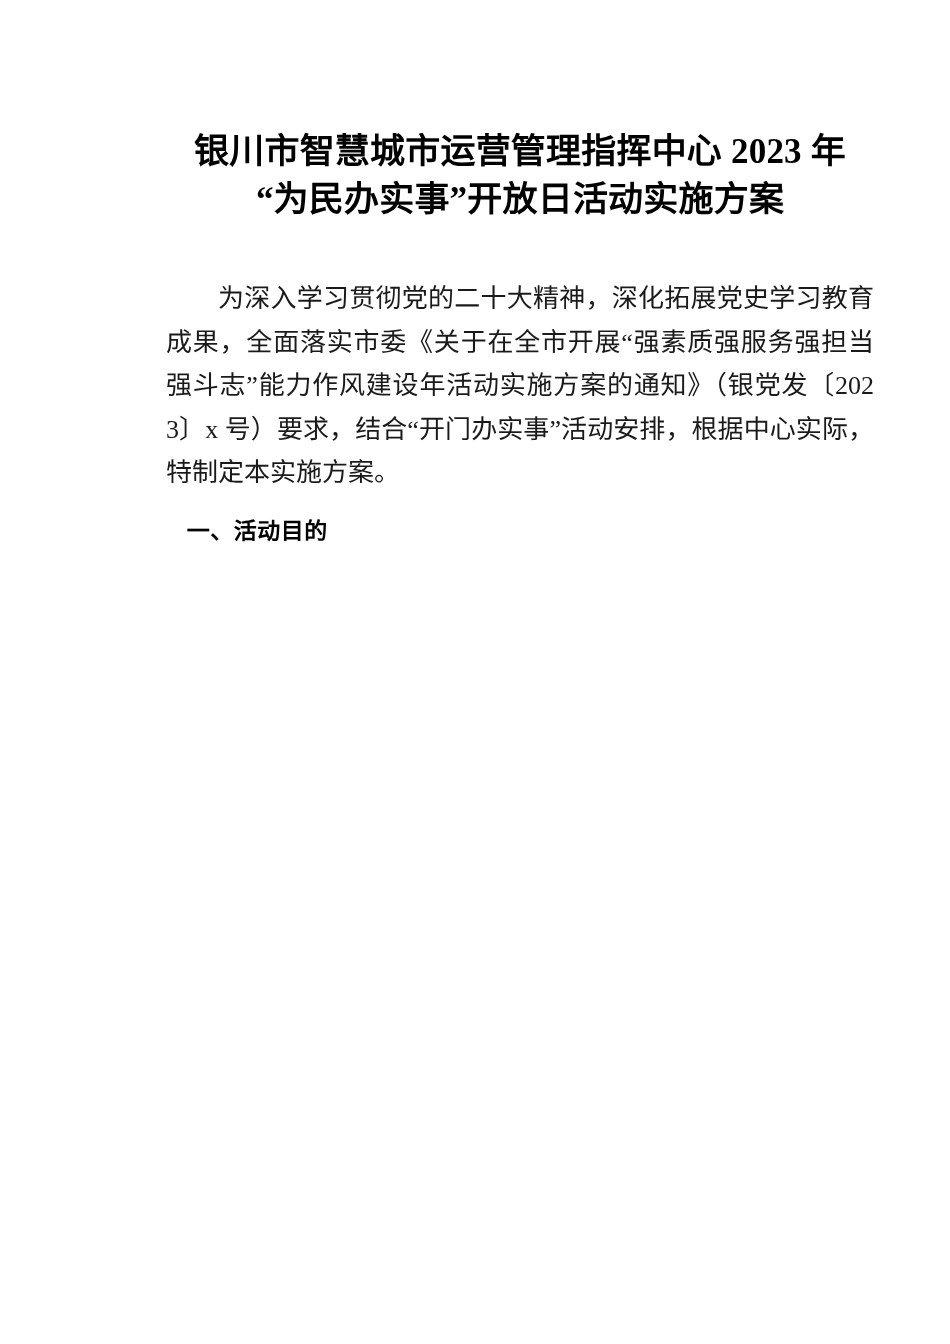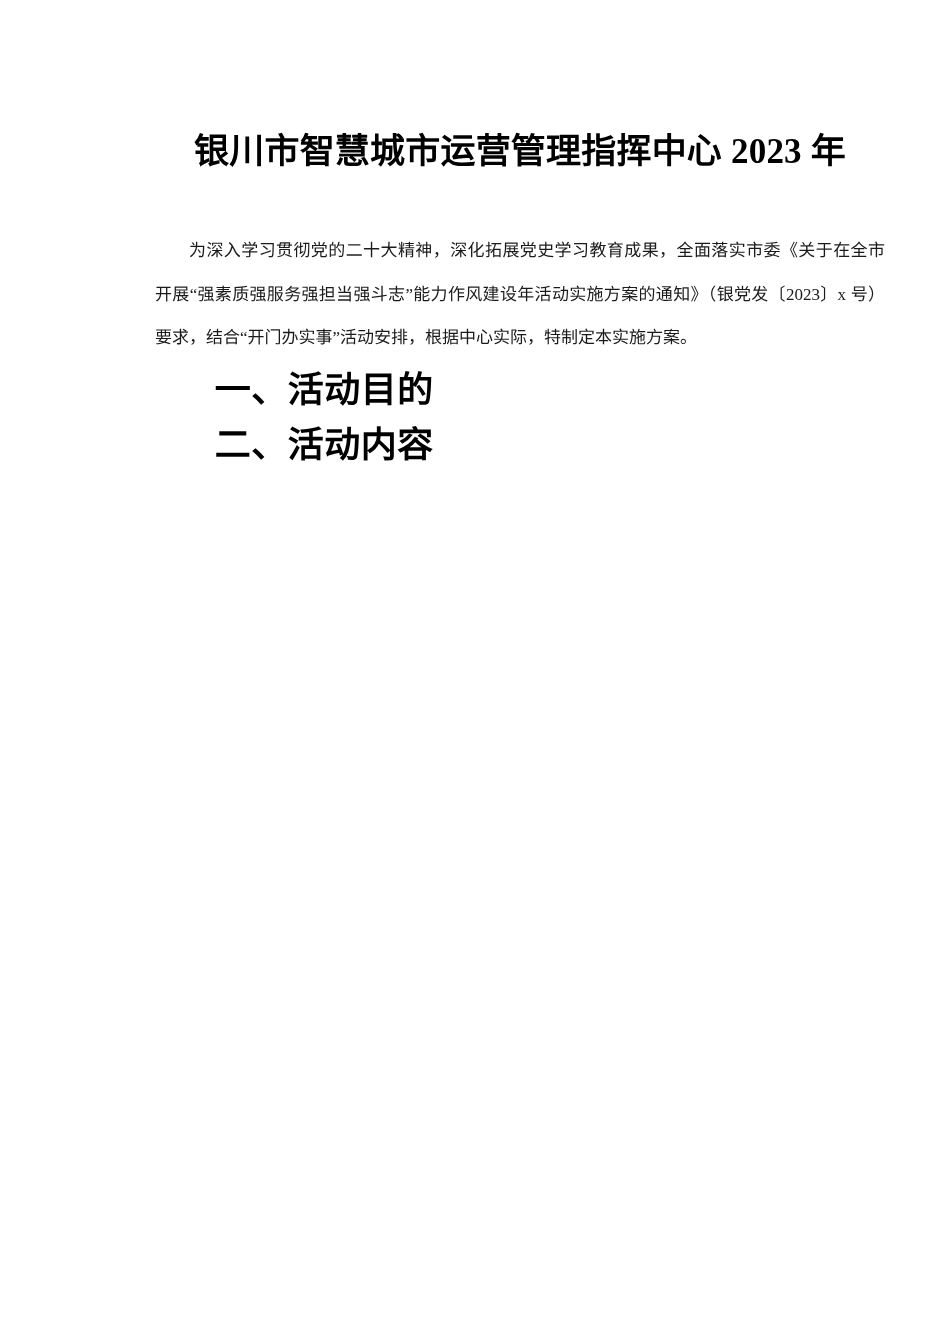--- a/index.html
+++ b/index.html
@@ -42,41 +42,41 @@
     color: #000000;
   }
 
   .doc-title .title-line {
     display: block;
     white-space: nowrap;
   }
 
   
   .para {
-    margin: 4px;
+    margin: 15px;
     font-family: "Liberation Serif", "DejaVu Serif", serif;
-    font-size: 17px;
+    font-size: 26px;
     line-height: 43.5px;
     text-align: justify;
     text-justify: inter-ideograph;
     text-indent: 2em;
     color: #1a1a1a;
     word-break: break-all;
   }
 
   .para.first-body {
     margin-top: 53px;
   }
 
   
   .section-heading {
-    margin: 8px;
+    margin: 0;
     font-family: "Liberation Sans", "DejaVu Sans", sans-serif;
     font-weight: bold;
-    font-size: 36px;
+    font-size: 23px;
     line-height: 43.5px;
     text-indent: 1.55em;
     letter-spacing: 0.5px;
     color: #000000;
   }
 
   .section-heading.gap-before {
     margin-top: 12px;
   }
 
@@ -86,25 +86,25 @@
   }
 </style>
 </head>
 <body>
 
 <div class="page">
   <div class="content">
 
     <h1 class="doc-title">
       <span class="title-line">银川市智慧城市运营管理指挥中心 2023 年</span>
+      <span class="title-line">“为民办实事”开放日活动实施方案</span>
     </h1>
 
     <p class="para first-body">为深入学习贯彻党的二十大精神，深化拓展党史学习教育成果，全面落实市委《关于在全市开展“强素质强服务强担当强斗志”能力作风建设年活动实施方案的通知》（银党发〔2023〕x 号）要求，结合“开门办实事”活动安排，根据中心实际，特制定本实施方案。</p>
 
     <h2 class="section-heading">一、活动目的</h2>
 
 
-    <h2 class="section-heading gap-before">二、活动内容</h2>
 
 
 
   </div>
 </div>
 
 </body></html>

